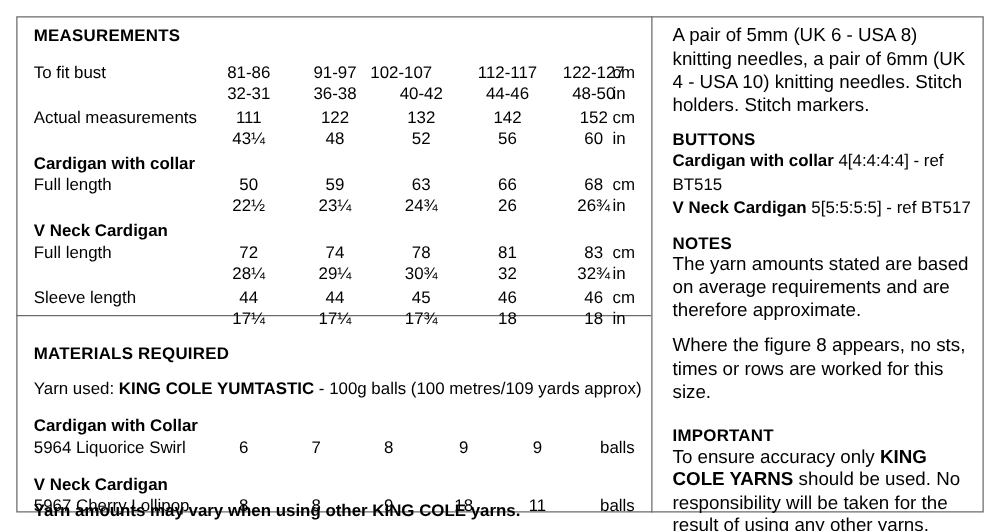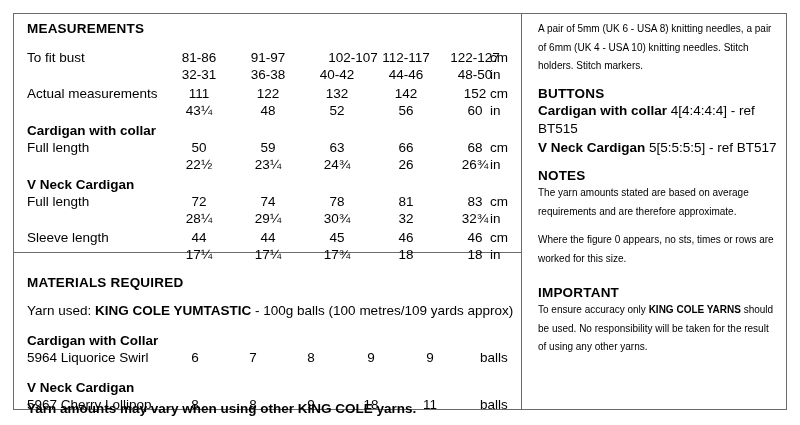--- a/index.html
+++ b/index.html
@@ -189,21 +189,21 @@
     top: 20px;
     width: 240px;
   }
   .r-head {
     font-size: 13.5px;
     font-weight: bold;
     margin: 0 0 1px 0;
     letter-spacing: 0.2px;
   }
   .r-para {
-    font-size: 10px;
+    font-size: 15px;
     line-height: 18.5px;
     margin: 0 0 10px 0;
   }
   .r-para b { font-weight: bold; }
   .r-line {
     font-size: 13.5px;
     line-height: 18.5px;
     margin: 0;
   }
   .r-line b { font-weight: bold; }
@@ -220,21 +220,21 @@
 
   <div class="left-col">
 
     <div class="measurements">
       <div class="section-title meas-title">MEASUREMENTS</div>
 
       <div class="mrow" style="top:36px;">
         <div class="label">To fit bust</div>
         <div class="cell r-top" style="left:153px;">81-86</div>
         <div class="cell r-top" style="left:222px;">91-97</div>
-        <div class="cell r-top" style="left:307px;">102-107</div>
+        <div class="cell r-top" style="left:275px;">102-107</div>
         <div class="cell r-top" style="left:360px;">112-117</div>
         <div class="cell r-top" style="left:429px;">122-127</div>
         <div class="unit r-top">cm</div>
         <div class="cell r-bot" style="left:153px;">32-31</div>
         <div class="cell r-bot" style="left:222px;">36-38</div>
         <div class="cell r-bot" style="left:291px;">40-42</div>
         <div class="cell r-bot" style="left:360px;">44-46</div>
         <div class="cell r-bot" style="left:429px;">48-50</div>
         <div class="unit r-bot">in</div>
       </div>
@@ -342,20 +342,20 @@
     <div class="r-para">A pair of 5mm (UK 6 - USA 8) knitting needles, a pair of 6mm (UK 4 - USA 10) knitting needles. Stitch holders. Stitch markers.</div>
 
     <div class="r-head">BUTTONS</div>
     <div class="r-line"><b>Cardigan with collar</b><span> 4[4:4:4:4] - ref BT515</span></div>
     <div class="r-line"><b>V Neck Cardigan</b><span> 5[5:5:5:5] - ref BT517</span></div>
 
     <div class="spacer-10"></div>
 
     <div class="r-head">NOTES</div>
     <div class="r-para">The yarn amounts stated are based on average requirements and are therefore approximate.</div>
-    <div class="r-para">Where the figure 0 appears, no sts, times or rows are worked for this size.</div>
+    <div class="r-para">Where the figure 8 appears, no sts, times or rows are worked for this size.</div>
 
     <div class="spacer-6"></div>
 
     <div class="r-head">IMPORTANT</div>
     <div class="r-para"><span>To ensure accuracy only </span><b>KING COLE YARNS</b><span> should be used. No responsibility will be taken for the result of using any other yarns.</span></div>
   </div>
 </div>
 
 </body></html>

